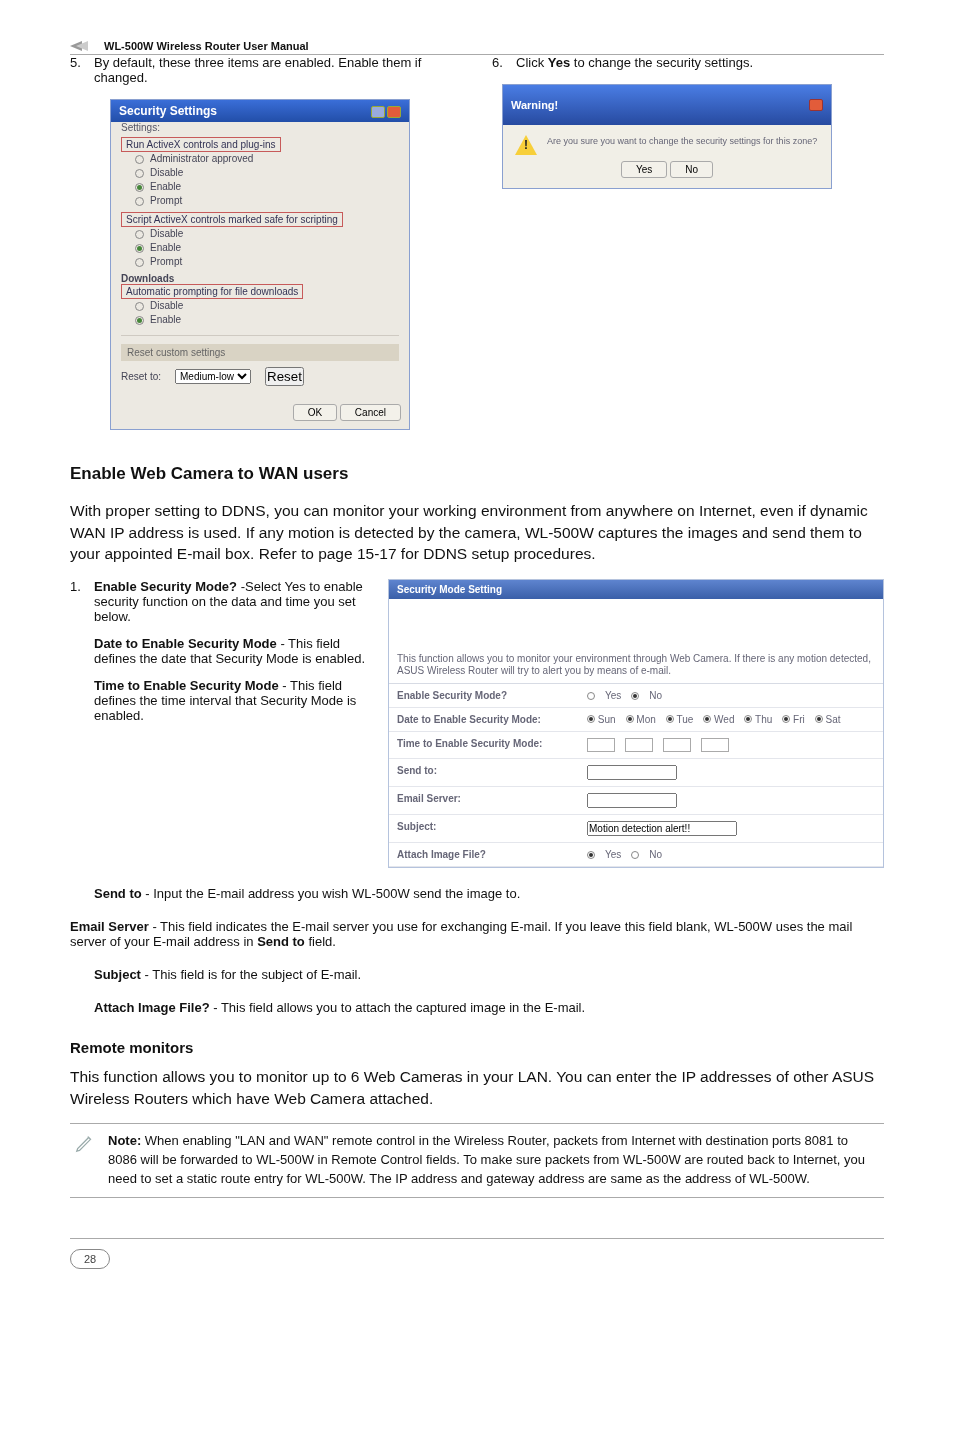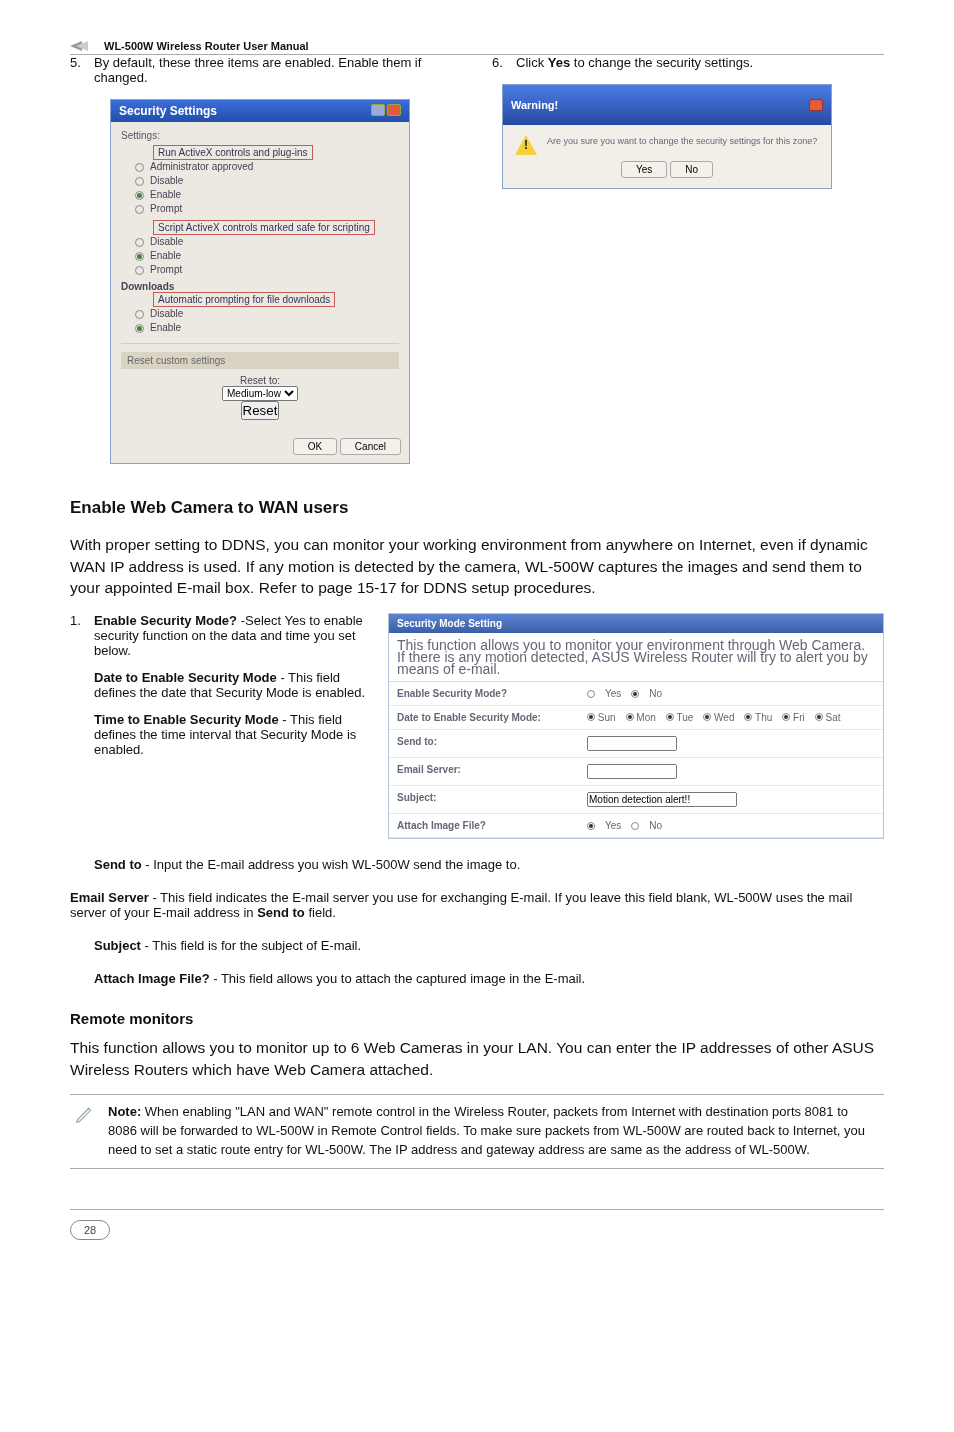--- a/index.html
+++ b/index.html
@@ -17,34 +17,34 @@
 
   
   .steps-row { display: flex; gap: 30px; }
   .step-col { flex: 1; font-size: 13px; }
   .step-text { display:flex; gap:6px; }
   .step-num { min-width: 18px; }
   .step-body { flex:1; }
 
   
   .dlg1 { width: 300px; margin: 14px auto 0 40px; border: 1px solid #8aa0d0; background:#ece9e2; font-size:10px; color:#445; }
-  .dlg1-titlebar { display:flex; justify-content:space-between; align-items:flex-start;
+  .dlg1-titlebar { display:flex; justify-content:space-between; align-items:flex-end;
     background: linear-gradient(#3a6ed8,#224ea8); color:#fff; padding:4px 8px; font-weight:bold; font-size:12px; }
   .dlg1-close { display:flex; gap:2px; }
   .dlg1-close span { width:14px; height:12px; background:#e25c3a; display:inline-block; border:1px solid #9a3; border-radius:2px; }
   .dlg1-close span:first-child { background:#9ad; }
-  .dlg1-body { padding:8px 10px 10px 10px; }
+  .dlg1-body { padding:0 10px 10px 10px; }
   .dlg1 .section-label { color:#556; margin-bottom:4px; }
   .opt { display:flex; align-items:center; gap:6px; margin-left:14px; line-height:14px; }
   .radio { width:9px; height:9px; border-radius:50%; border:1px solid #888; display:inline-block; }
   .radio.sel::after { content:''; display:block; width:5px; height:5px; margin:1px; background:#46863a; border-radius:50%; }
   .hr { border-top:1px solid #cfcac2; margin:8px 0; }
-  .boxed { border:1px solid #c75a5a; padding:1px 4px; display:inline-block; color:#335;margin-left:32px; }
+  .boxed { border:1px solid #c75a5a; padding:1px 4px; display:inline-block; color:#335; }
   .dlg1-customheader { background:#d9d3c4; color:#666; padding:3px 6px; margin-top:6px; font-size:10px; }
-  .dlg1-sel { display:flex; gap:0; margin-top:6px; align-items:center;flex-direction:column; }
+  .dlg1-sel { display:flex; gap:14px; margin-top:6px; align-items:center; }
   .dlg1 select { font-size:10px; }
   .dlg1-btns { text-align:right; padding:8px; }
   .dlg1-btns button, .dlg2 button { font-size:10px; background:#f3f1ea; border:1px solid #aaa; border-radius:3px; padding:2px 14px; }
 
   
   .dlg2 { width: 330px; margin: 14px 0 0 10px; border:1px solid #8aa0d0; background:#f1efe7; font-size:10px; }
   .dlg2-titlebar { background: linear-gradient(#4a7de4,#274aa0); color:#fff; padding:14px 8px; font-weight:bold; font-size:11px; display:flex; justify-content:space-between; }
   .dlg2-titlebar .x { width:14px; height:12px; background:#e25c3a; border:1px solid #933; border-radius:2px; }
   .dlg2-body { display:flex; gap:10px; padding:10px 12px 2px 12px; align-items:flex-start; }
   .warn-icon { width:22px; height:20px; background:#f7cf3a; clip-path: polygon(50% 0, 100% 100%, 0 100%); position:relative; }
@@ -60,21 +60,21 @@
   .split { display:flex; gap:18px; align-items:flex-start; }
   .split-left { flex: 0 0 300px; font-size:13px; }
   .fielddesc { margin-top: 12px; font-size: 13px; }
   .fielddesc .fname { font-weight: bold; }
   .send-line { font-size:13px; margin-top: 18px; }
   .send-line .fname { font-weight: bold; }
 
   
   .settbl { flex:1; border:1px solid #b5c3dd; font-size:10px; color:#667; }
   .settbl-head { background: linear-gradient(#5e84cf,#3a5fa8); color:#fff; padding:4px 8px; font-weight:bold; }
-  .settbl-desc { padding:6px 8px; font-size:14px; line-height:12px; border-bottom:1px solid #d7dbe4; }
+  .settbl-desc { padding:6px 8px; font-size:10px; line-height:12px; border-bottom:1px solid #d7dbe4;margin-top:48px; }
   .settbl-row { display:flex; border-bottom:1px solid #e4e6ec; }
   .settbl-row .lab { flex:0 0 190px; padding:6px 8px; font-weight:bold; }
   .settbl-row .val { flex:1; padding:6px 8px; display:flex; gap:10px; align-items:center; flex-wrap:wrap; }
   .settbl input[type=text] { width:90px; font-size:10px; }
   .r { width:8px; height:8px; border-radius:50%; border:1px solid #888; display:inline-block; }
   .r.sel::after { content:''; display:block; width:4px; height:4px; margin:1px; background:#333; border-radius:50%; }
   .tbox { width:28px; height:14px; border:1px solid #aaa; background:#fff; display:inline-block; }
 
   
   .note { display:flex; gap:12px; border-top:1px solid #aaa; border-bottom:1px solid #aaa; padding:8px 4px; margin-top:12px; font-size:13px; line-height:1.45; }
@@ -229,20 +229,29 @@
           <span><span class="r sel"></span> <span>Sun</span></span>
           <span><span class="r sel"></span> <span>Mon</span></span>
           <span><span class="r sel"></span> <span>Tue</span></span>
           <span><span class="r sel"></span> <span>Wed</span></span>
           <span><span class="r sel"></span> <span>Thu</span></span>
           <span><span class="r sel"></span> <span>Fri</span></span>
           <span><span class="r sel"></span> <span>Sat</span></span>
         </div>
       </div>
       <div class="settbl-row">
+        <div class="lab">Time to Enable Security Mode:</div>
+        <div class="val">
+          <span class="tbox"></span>
+          <span class="tbox"></span>
+          <span class="tbox"></span>
+          <span class="tbox"></span>
+        </div>
+      </div>
+      <div class="settbl-row">
           <div class="lab">Send to:</div>
           <div class="val">
             <input type="text" style="">
           </div>
         </div>
       <div class="settbl-row">
           <div class="lab">Email Server:</div>
           <div class="val">
             <input type="text" style="">
           </div>

